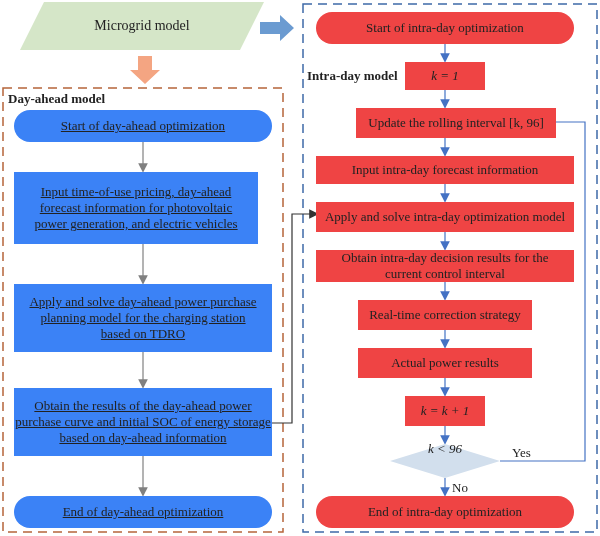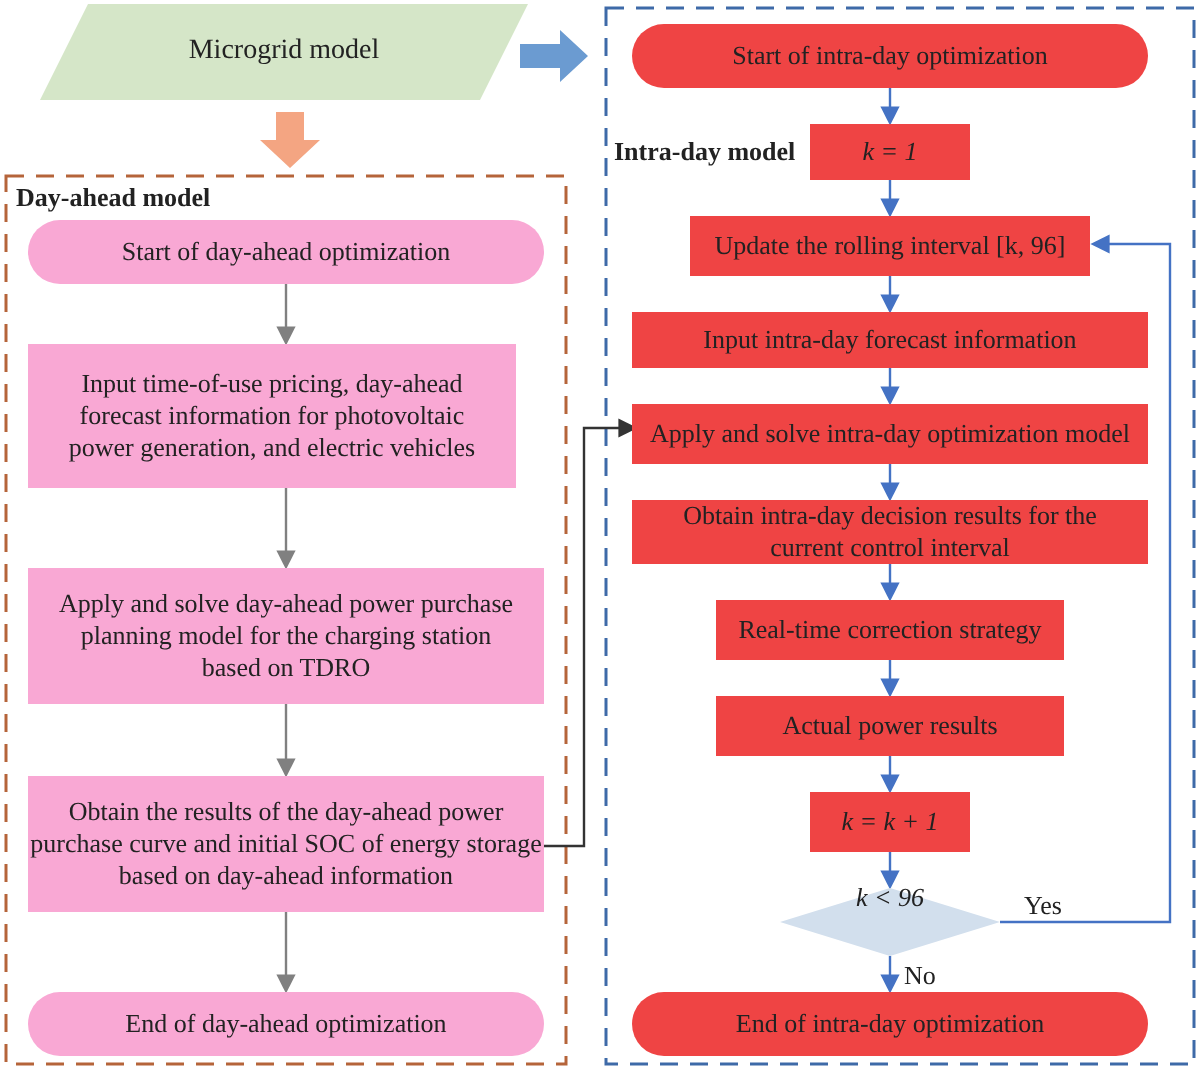--- a/index.html
+++ b/index.html
@@ -1,21 +1,21 @@
 <!DOCTYPE html>
 <html><head>
 <meta charset="utf-8">
 <style>
   html, body { margin:0; padding:0; background:#ffffff; }
   body { width:600px; height:536px; position:relative; overflow:hidden;
          font-family:"Liberation Serif", "DejaVu Serif", serif; color:#222; }
   .abs { position:absolute; box-sizing:border-box; }
   .node { display:flex; align-items:center; justify-content:center; text-align:center;
           font-size:13px; line-height:16px; box-sizing:border-box; }
-  .orange { background:#f9a8d4; }
+  .orange { background:#3b82f6;text-decoration:underline; }
   .blue { background:#ef4444; }
   .pill { border-radius:16px; }
   .label-bold { font-weight:bold; font-size:13px; }
   svg.overlay { position:absolute; left:0; top:0; }
   .pgram-text { position:absolute; left:20px; top:2px; width:244px; height:48px;
                 display:flex; align-items:center; justify-content:center; font-size:14px; }
 </style>
 </head>
 <body>
 
@@ -70,21 +70,21 @@
 <div class="abs label-bold" style="left:8px;top:91px;">Day-ahead model</div>
 <div class="abs node orange pill" style="left:14px;top:110px;width:258px;height:32px;">Start of day-ahead optimization</div>
 <div class="abs node orange" style="left:14px;top:172px;width:244px;height:72px;padding:0 8px;">Input time-of-use pricing, day-ahead forecast information for photovoltaic power generation, and electric vehicles</div>
 <div class="abs node orange" style="left:14px;top:284px;width:258px;height:68px;padding:0 12px;">Apply and solve day-ahead power purchase planning model for the charging station based on TDRO</div>
 <div class="abs node orange" style="left:14px;top:388px;width:258px;height:68px;padding:0 0;">Obtain the results of the day-ahead power purchase curve and initial SOC of energy storage based on day-ahead information</div>
 <div class="abs node orange pill" style="left:14px;top:496px;width:258px;height:32px;">End of day-ahead optimization</div>
 
 <div class="abs node blue pill" style="left:316px;top:12px;width:258px;height:32px;">Start of intra-day optimization</div>
 <div class="abs label-bold" style="left:307px;top:68px;">Intra-day model</div>
 <div class="abs node blue" style="left:405px;top:62px;width:80px;height:28px;font-style:italic;">k = 1</div>
-<div class="abs node blue" style="left:345px;top:108px;width:200px;height:30px;">Update the rolling interval [k, 96]</div>
+<div class="abs node blue" style="left:356px;top:108px;width:200px;height:30px;">Update the rolling interval [k, 96]</div>
 <div class="abs node blue" style="left:316px;top:156px;width:258px;height:28px;">Input intra-day forecast information</div>
 <div class="abs node blue" style="left:316px;top:202px;width:258px;height:30px;">Apply and solve intra-day optimization model</div>
 <div class="abs node blue" style="left:316px;top:250px;width:258px;height:32px;padding:0 16px;">Obtain intra-day decision results for the current control interval</div>
 <div class="abs node blue" style="left:358px;top:300px;width:174px;height:30px;">Real-time correction strategy</div>
 <div class="abs node blue" style="left:358px;top:348px;width:174px;height:30px;">Actual power results</div>
 <div class="abs node blue" style="left:405px;top:396px;width:80px;height:30px;font-style:italic;">k = k + 1</div>
 <div class="abs node" style="left:405px;top:438px;width:80px;height:22px;font-style:italic;">k &lt; 96</div>
 <div class="abs" style="left:512px;top:445px;font-size:13px;">Yes</div>
 <div class="abs" style="left:452px;top:480px;font-size:13px;">No</div>
 <div class="abs node blue pill" style="left:316px;top:496px;width:258px;height:32px;">End of intra-day optimization</div>

